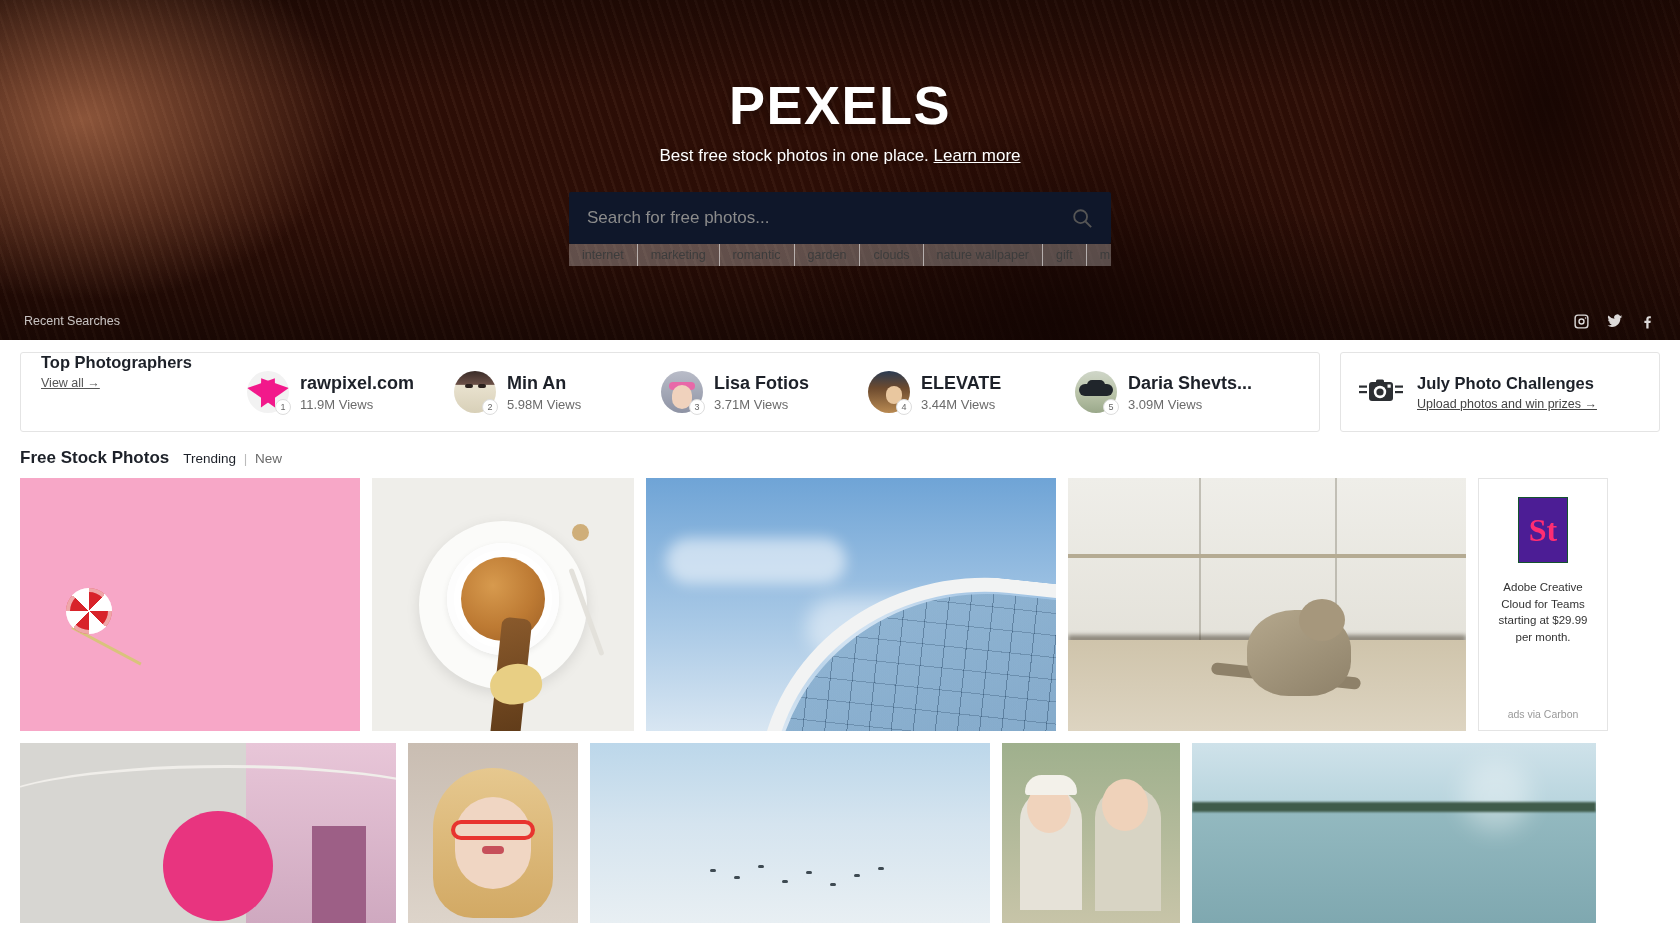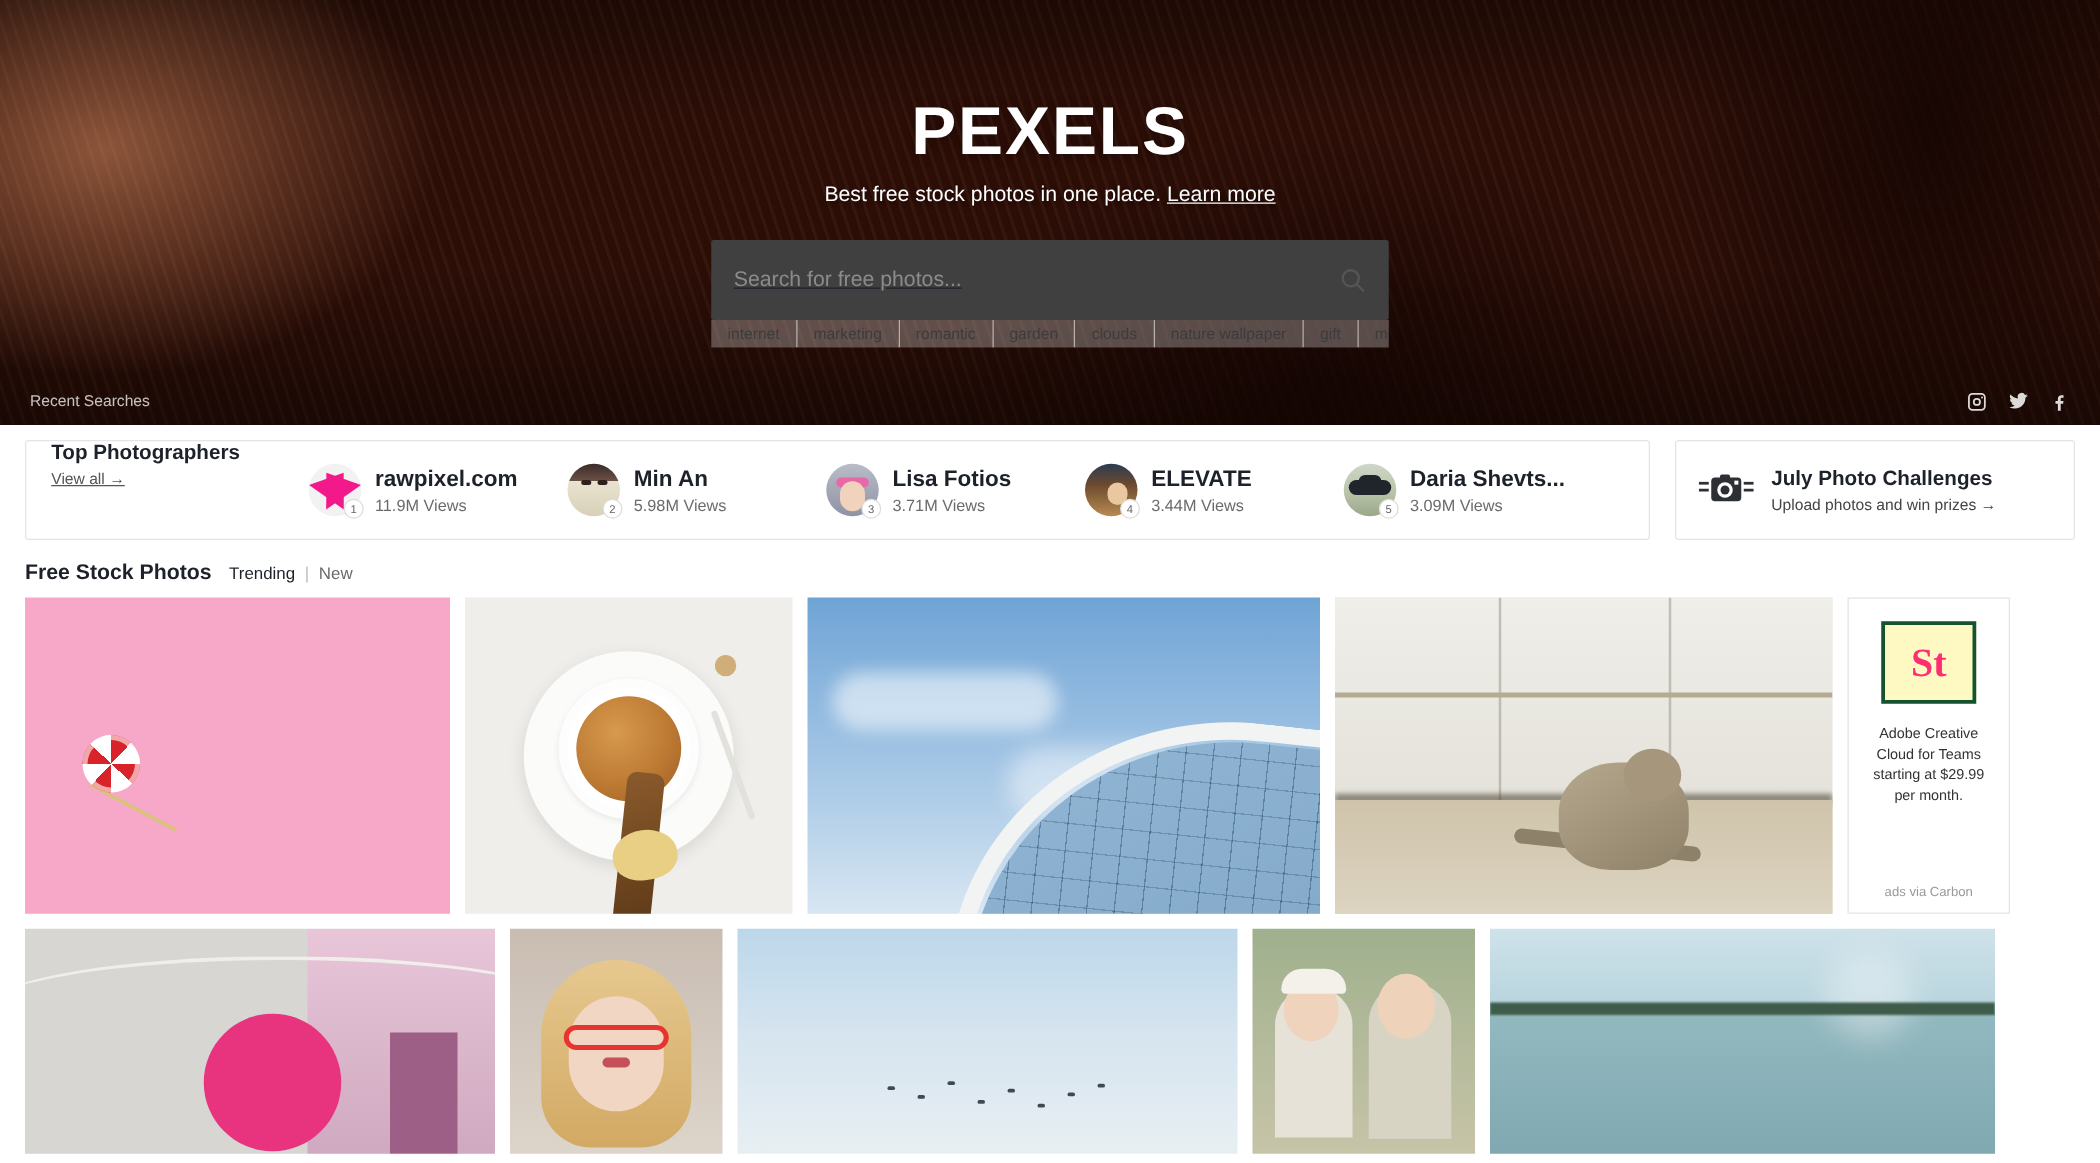--- a/index.html
+++ b/index.html
@@ -89,24 +89,23 @@
     text-shadow: 0 2px 10px rgba(0,0,0,.35);
   }
   .tagline {
     color: #fff; font-size: 17px; margin-top: 14px;
     text-shadow: 0 1px 4px rgba(0,0,0,.45);
   }
   .tagline a { color: #fff; text-decoration: underline; cursor: pointer; }
 
   .searchwrap { margin-top: 26px; width: 542px; }
   .searchbar {
-    background: #404040; height: 64px; border-radius: 2px;
+    background: #0f172a; height: 52px; border-radius: 2px;
     display: flex; align-items: center;
     padding: 0 18px;
-    text-decoration: underline;
   }
   .searchbar .ph {
     flex: 1; font-size: 17px; color: #8b8b8b;
   }
   .search-icon { width: 22px; height: 22px; cursor: pointer; flex: 0 0 auto; }
 
   .chips {
     display: flex; align-items: stretch;
     height: 22px;
     background: rgba(255,255,255,0.28);
@@ -176,21 +175,21 @@
     width: 320px; flex: 0 0 auto; height: 80px;
     display: flex; align-items: center; gap: 14px;
     padding: 0 18px;
   }
   .cam {
     width: 44px; height: 30px; flex: 0 0 auto;
     position: relative;
   }
   .ch-title { font-size: 16.5px; font-weight: 600; color: #1d2129; }
   .ch-sub {
-    font-size: 12.5px; color: #444; 
+    font-size: 12.5px; color: #444; text-decoration: underline;
     margin-top: 4px; cursor: pointer;
   }
 
   
   .sec {
     display: flex; align-items: baseline; gap: 14px;
     padding: 16px 20px 10px 20px;
   }
   .sec h2 { font-size: 17px; font-weight: 700; color: #1d2129; }
   .sec .tabs { font-size: 13.5px; color: #444; }
@@ -208,23 +207,23 @@
   .tile { overflow: hidden; position: relative; background: #eee; }
 
   .adcard {
     width: 130px; flex: 0 0 auto;
     border: 1px solid #e4e4e4; background: #fff;
     padding: 18px 10px 10px 10px;
     display: flex; flex-direction: column; align-items: center;
     height: 253px;
   }
   .stlogo {
-    width: 76px; height: 66px;
-    border: 3px solid #14532d;
-    background: #fef9c3;
+    width: 50px; height: 66px;
+    border: 1px solid #14532d;
+    background: #4c1d95;
     display: flex; align-items: center; justify-content: center;
     color: #ff2d72; font-size: 32px; font-weight: 700;
     font-family: "Liberation Serif", serif;
   }
   .adtext {
     font-size: 11.5px; color: #333; text-align: center;
     line-height: 1.45; margin-top: 16px;
   }
   .adcarbon {
     font-size: 10.5px; color: #999; margin-top: auto; text-align: center;

